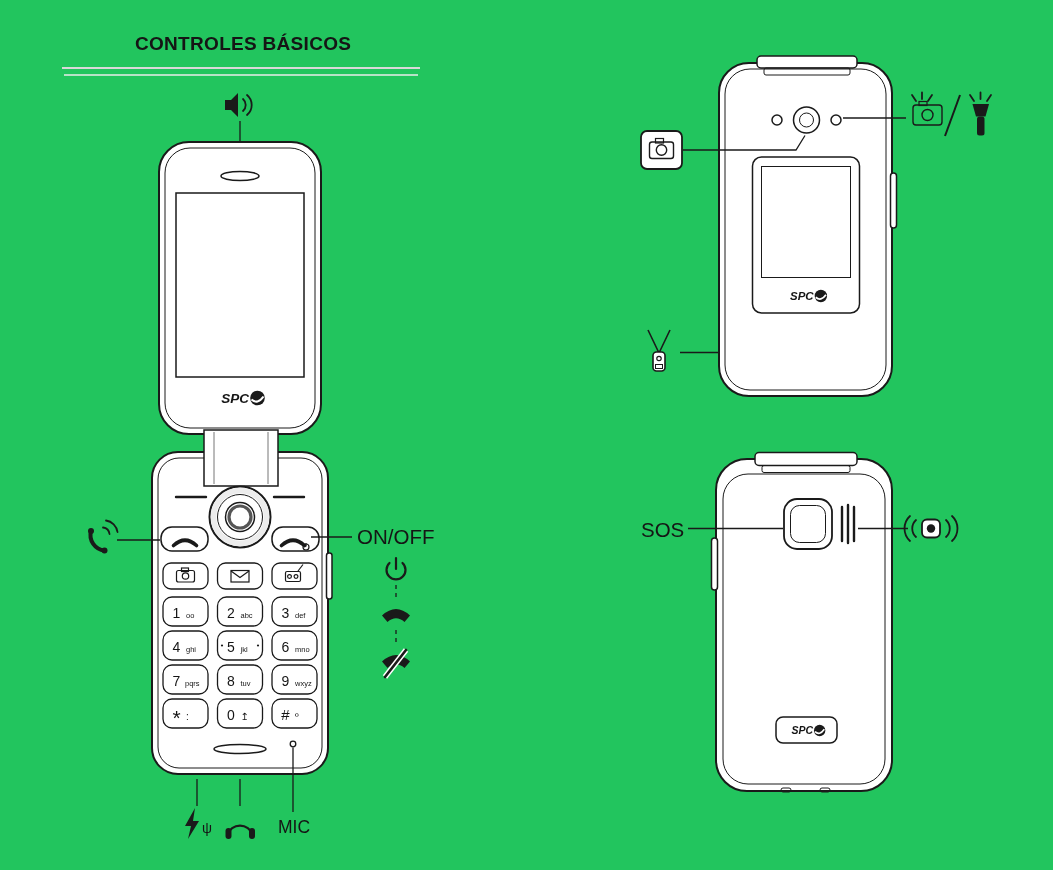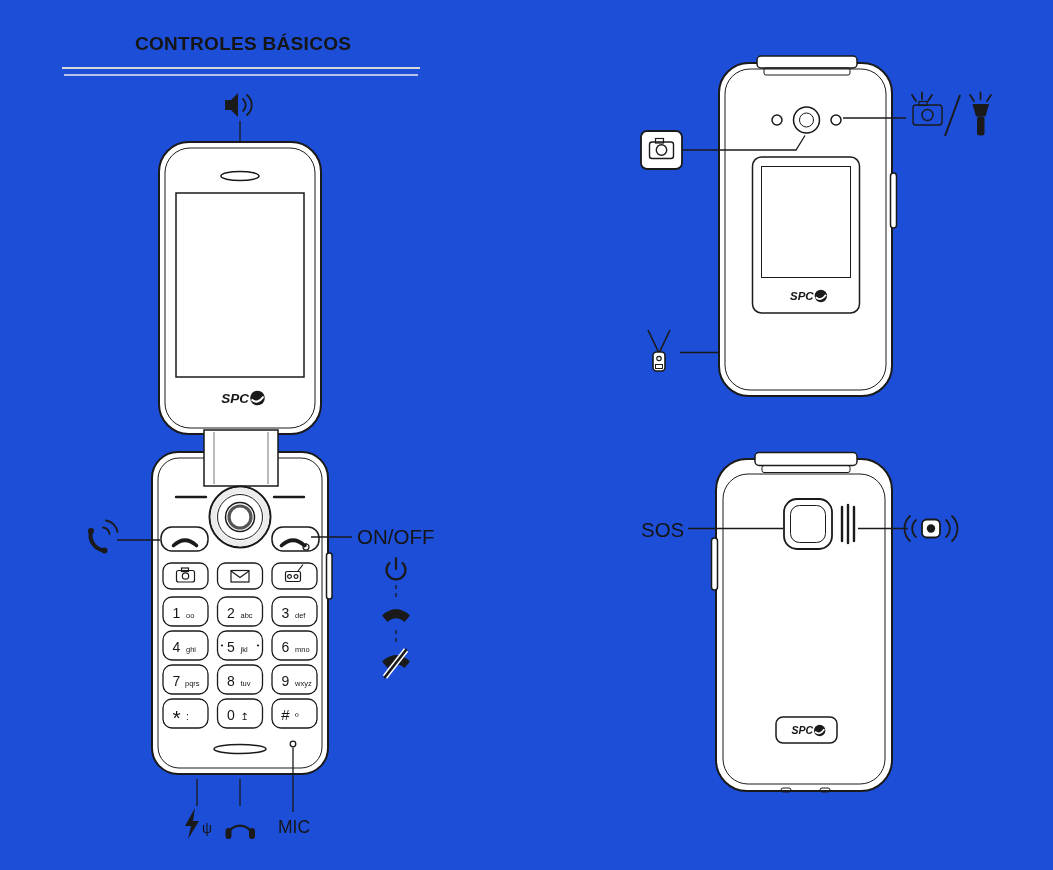--- a/index.html
+++ b/index.html
@@ -1,16 +1,16 @@
 <!DOCTYPE html>
 <html><head>
 <meta charset="utf-8">
 <style>
   html,body{margin:0;padding:0;background:#fff;}
-  #page{position:relative;width:1053px;height:870px;background:#1d4ed8;overflow:hidden;}
+  #page{position:relative;width:1053px;height:870px;background:#22c55e;overflow:hidden;}
   svg{display:block;}
   svg text{font-family:"Liberation Sans","DejaVu Sans",sans-serif;fill:#151515;}
   .title{font-size:19px;font-weight:bold;letter-spacing:.3px;}
   .label{font-size:20.5px;}
   .label-sm{font-size:17.5px;}
   .num{font-size:14px;}
   .star{font-size:21px;}
   .hash{font-size:15px;}
   .sub{font-size:7.5px;}
   .sub-md{font-size:10px;}

